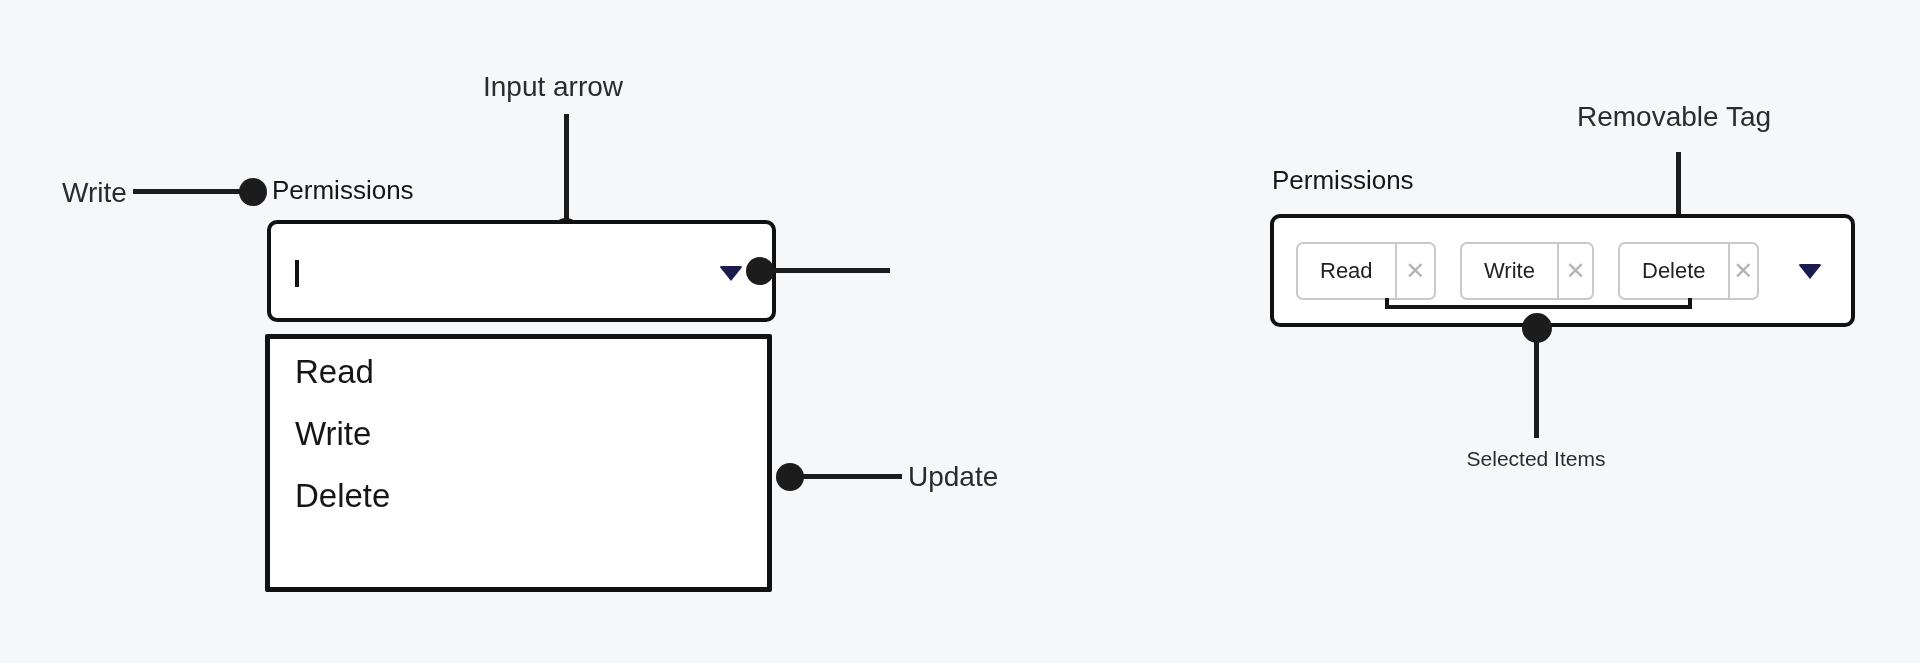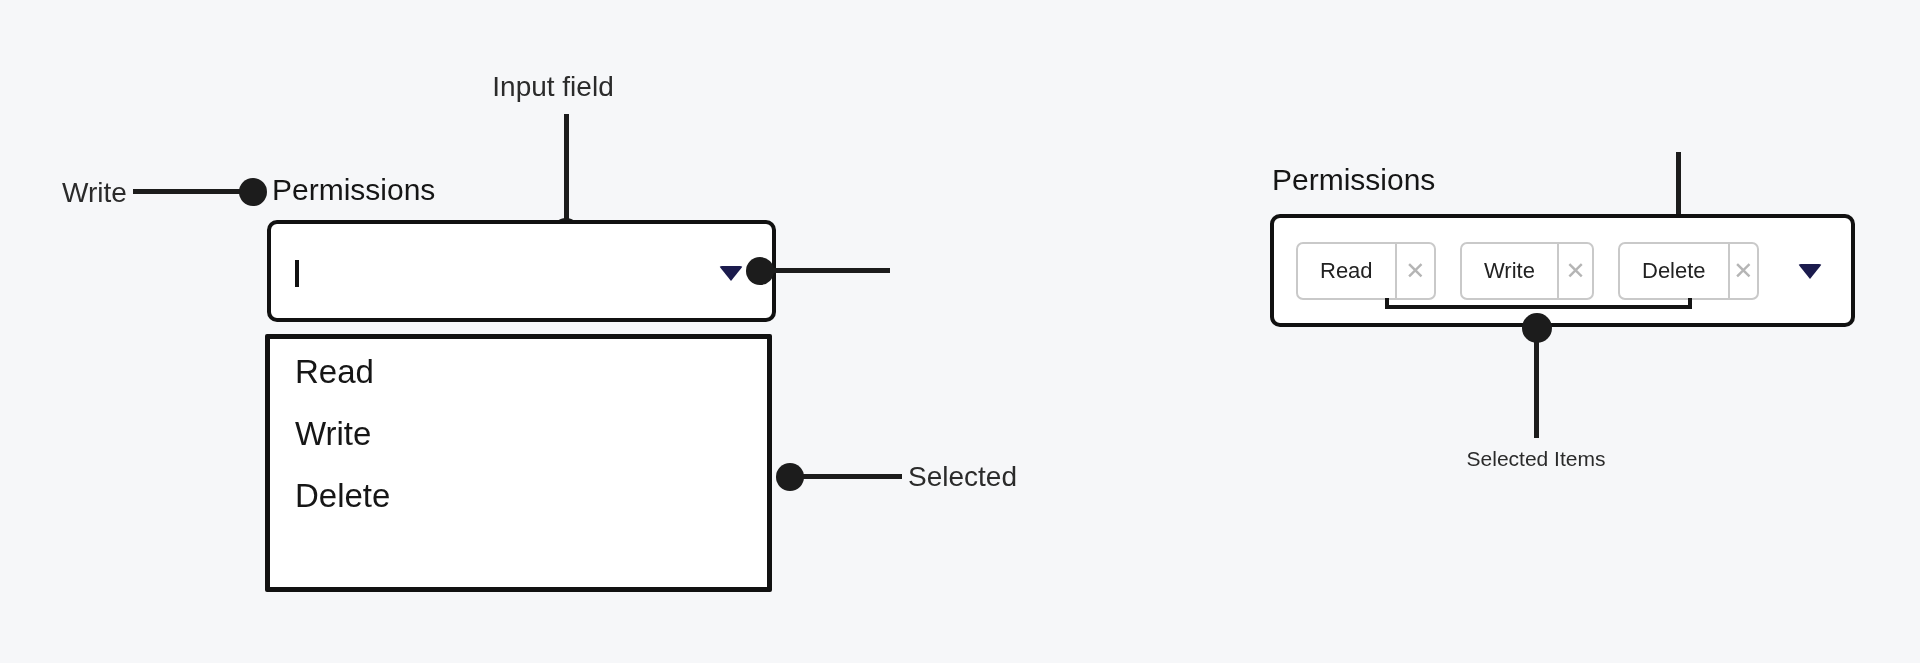--- a/index.html
+++ b/index.html
@@ -7,21 +7,21 @@
     position:relative;width:1920px;height:663px;background:#f6f7f9;
     font-family:"Liberation Sans","DejaVu Sans",sans-serif;color:#1c1c1c;overflow:hidden;
   }
   
   .ann{position:absolute;font-size:28px;color:#2b2b2b;white-space:nowrap;line-height:34px;}
   .ann.centered{transform:translateX(-50%);}
   
   .cline{position:absolute;background:#1c1c1c;}
   .cdot{position:absolute;background:#1c1c1c;border-radius:50%;width:28px;height:28px;}
   
-  .field-label{position:absolute;font-size:30px;color:#161616;line-height:36px;white-space:nowrap;}
+  .field-label{position:absolute;font-size:26px;color:#161616;line-height:36px;white-space:nowrap;}
   
   .input-box{
     position:absolute;left:267px;top:220px;width:509px;height:102px;
     background:#ffffff;border:4px solid #111111;border-radius:10px;box-sizing:border-box;
   }
   .text-cursor{position:absolute;left:24px;top:36px;width:4px;height:27px;background:#111111;}
   .caret{
     position:absolute;width:0;height:0;
     border-left:12px solid transparent;border-right:12px solid transparent;
     border-top:15px solid #1b1b4d;border-radius:3px;
@@ -50,21 +50,21 @@
     position:absolute;left:1385px;top:298px;width:307px;height:11px;
     border-left:4px solid #141414;border-right:4px solid #141414;border-bottom:4px solid #141414;
     box-sizing:border-box;
   }
 </style>
 </head>
 <body>
 
 <div class="canvas">
 
-  <div class="ann centered" style="left:553px;top:70px;">Input field</div>
+  <div class="ann centered" style="left:553px;top:70px;">Input arrow</div>
   <div class="cline" style="left:564px;top:114px;width:5px;height:112px;"></div>
   <div class="cdot" style="left:552px;top:218px;"></div>
 
   <div class="ann" style="left:62px;top:176px;">Write</div>
   <div class="cline" style="left:133px;top:189px;width:115px;height:5px;"></div>
   <div class="cdot" style="left:239px;top:178px;"></div>
 
   <div class="field-label" style="left:272px;top:172px;">Permissions</div>
 
   <div class="input-box">
@@ -76,22 +76,23 @@
   <div class="cline" style="left:768px;top:268px;width:122px;height:5px;"></div>
 
   <div class="overlay-box">
     <div class="option">Read</div>
     <div class="option">Write</div>
     <div class="option">Delete</div>
   </div>
 
   <div class="cdot" style="left:776px;top:463px;"></div>
   <div class="cline" style="left:798px;top:474px;width:104px;height:5px;"></div>
-  <div class="ann" style="left:908px;top:460px;">Selected</div>
+  <div class="ann" style="left:908px;top:460px;">Update</div>
 
+  <div class="ann centered" style="left:1674px;top:100px;">Removable Tag</div>
   <div class="cline" style="left:1676px;top:152px;width:5px;height:78px;"></div>
   <div class="cdot" style="left:1661px;top:215px;width:34px;height:34px;"></div>
 
   <div class="field-label" style="left:1272px;top:162px;">Permissions</div>
 
   <div class="tags-box">
     <div class="tag" style="width:140px;">
       <div class="tag-text">Read</div>
       <div class="tag-x">✕</div>
     </div>

